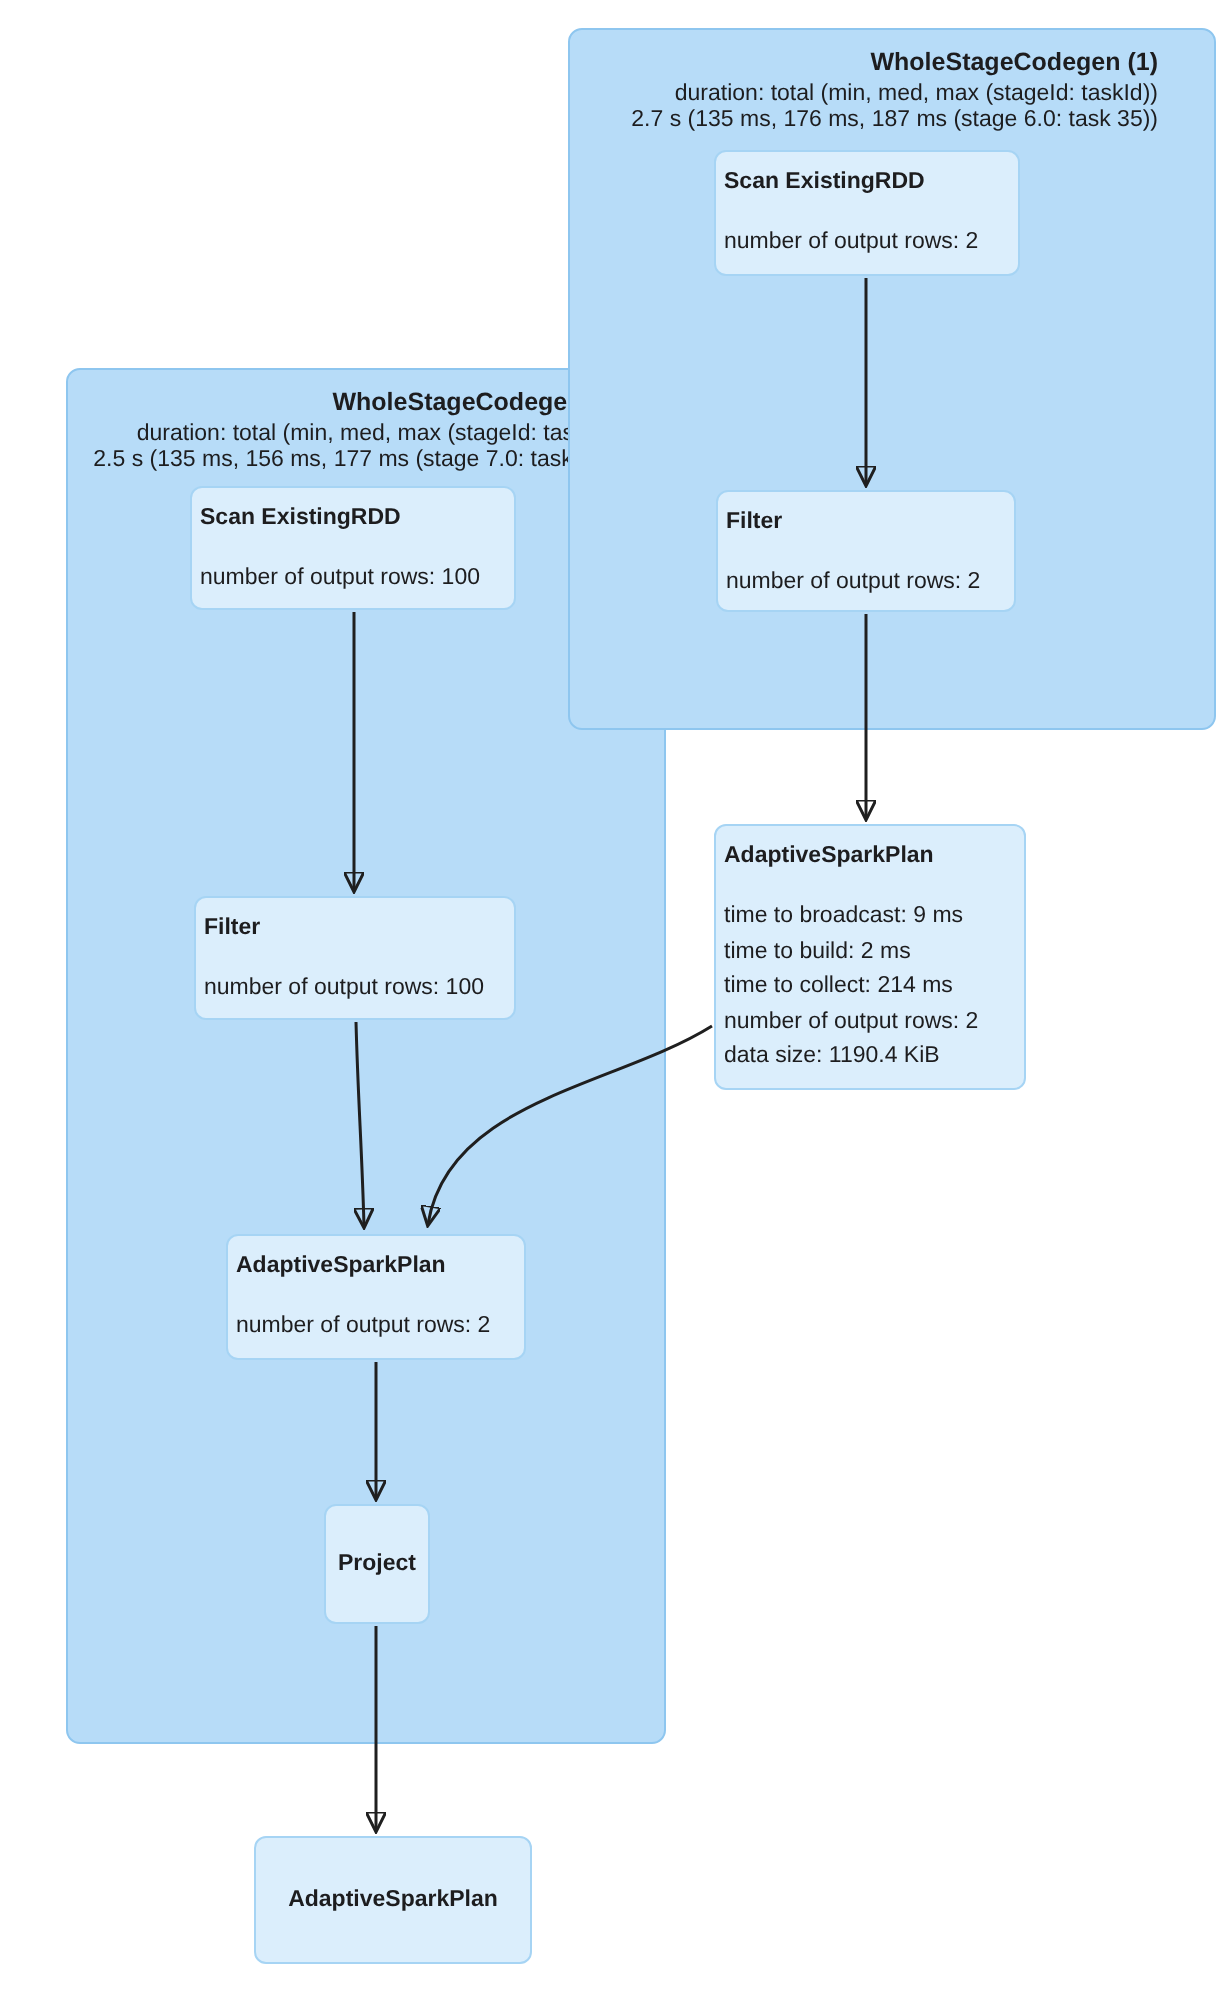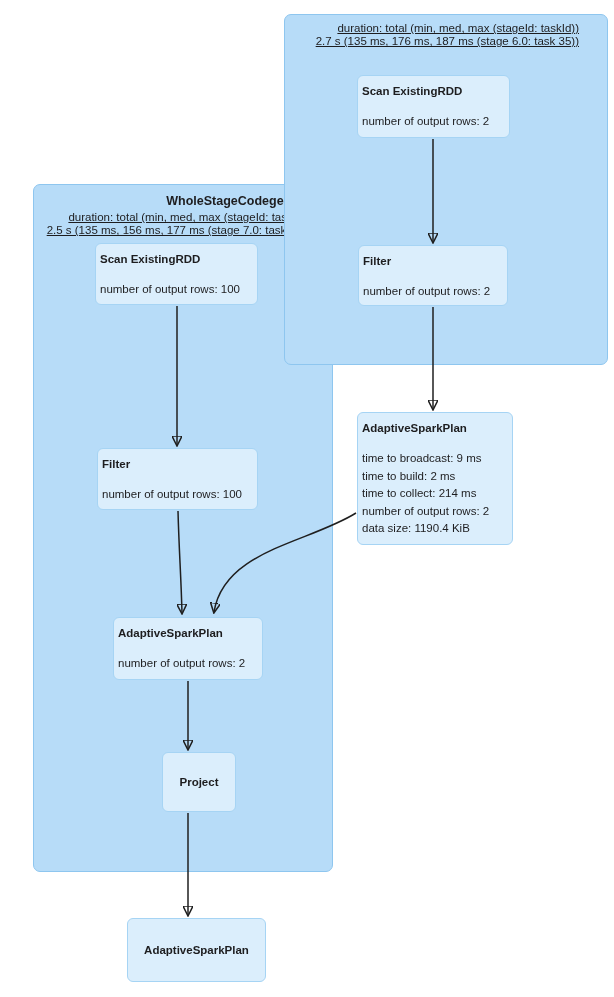--- a/index.html
+++ b/index.html
@@ -25,21 +25,21 @@
   .cluster-right{left:284px;top:14px;width:324px;height:351px;z-index:2;}
 
   .cluster-header{
     position:absolute;top:7px;left:0;right:0;
     text-align:right;
     white-space:nowrap;
   }
   .cluster-right .cluster-header{padding-right:28px;}
   .cluster-left  .cluster-header{padding-right:22px;}
   .cluster-title{font-size:12.5px;font-weight:bold;line-height:19px;}
-  .cluster-duration{font-size:11.5px;line-height:13px;text-decoration:underline;}
+  .cluster-duration{font-size:11.5px;line-height:13px;}
 
   .node{
     position:absolute;
     background:var(--node-fill);
     border:1px solid var(--node-border);
     border-radius:6px;
     box-sizing:border-box;
     z-index:3;
     font-size:11.5px;
     line-height:15px;
@@ -53,21 +53,21 @@
     display:flex;align-items:center;justify-content:center;
     padding:4px;text-align:center;
   }
 
   .node-scan-right {left:357px;top:75px; width:153px;height:63px;}
   .node-filter-right{left:358px;top:245px;width:150px;height:61px;}
   .node-bx        {left:357px;top:412px;width:156px;height:133px;}
   .node-scan-left {left:95px; top:243px;width:163px;height:62px;}
   .node-filter-left{left:97px;top:448px;width:161px;height:62px;}
   .node-bhj       {left:113px;top:617px;width:150px;height:63px;}
-  .node-project   {left:162px;top:752px;width:74px; height:60px;}
+  .node-project   {left:162px;top:752px;width:53px; height:60px;}
   .node-asp       {left:127px;top:918px;width:139px;height:64px;}
 
   svg.edges{
     position:absolute;left:0;top:0;width:614px;height:997px;
     z-index:4;pointer-events:none;
   }
   svg.edges path{stroke:var(--edge-color);stroke-width:1.5;fill:none;}
 </style>
 </head>
 <body>
@@ -77,20 +77,21 @@
   <div class="cluster cluster-left">
     <div class="cluster-header">
       <div class="cluster-title">WholeStageCodegen (2)</div>
       <div class="cluster-duration">duration: total (min, med, max (stageId: taskId))</div>
       <div class="cluster-duration">2.5 s (135 ms, 156 ms, 177 ms (stage 7.0: task 35))</div>
     </div>
   </div>
 
   <div class="cluster cluster-right">
     <div class="cluster-header">
+      <div class="cluster-title">WholeStageCodegen (1)</div>
       <div class="cluster-duration">duration: total (min, med, max (stageId: taskId))</div>
       <div class="cluster-duration">2.7 s (135 ms, 176 ms, 187 ms (stage 6.0: task 35))</div>
     </div>
   </div>
 
   <div class="node node-scan-right">
     <div class="node-title">Scan ExistingRDD</div>
     <div class="node-gap"></div>
     <div class="node-metric">number of output rows: 2</div>
   </div>

